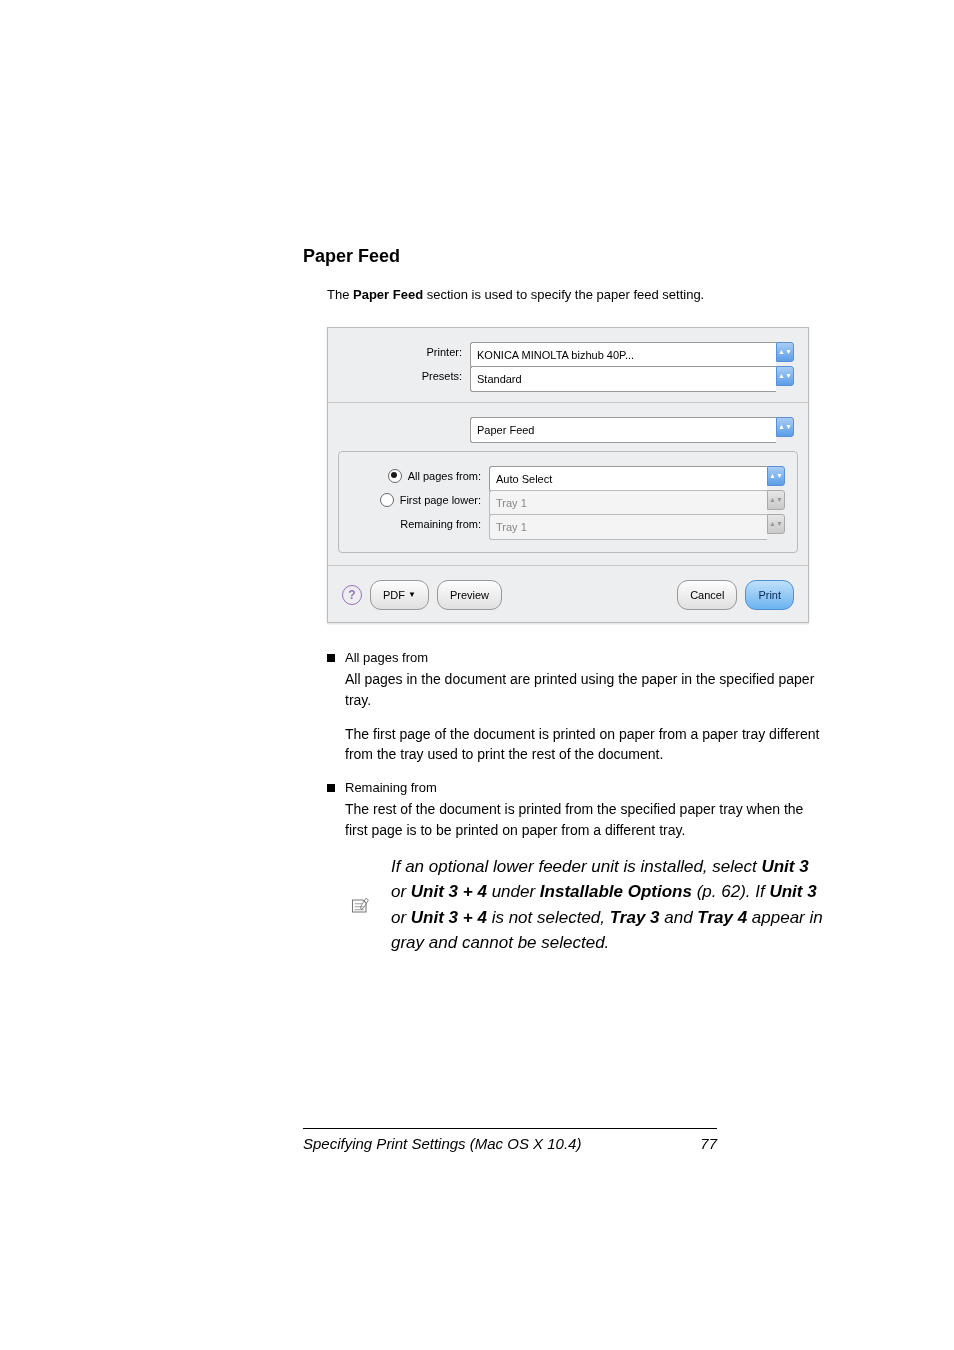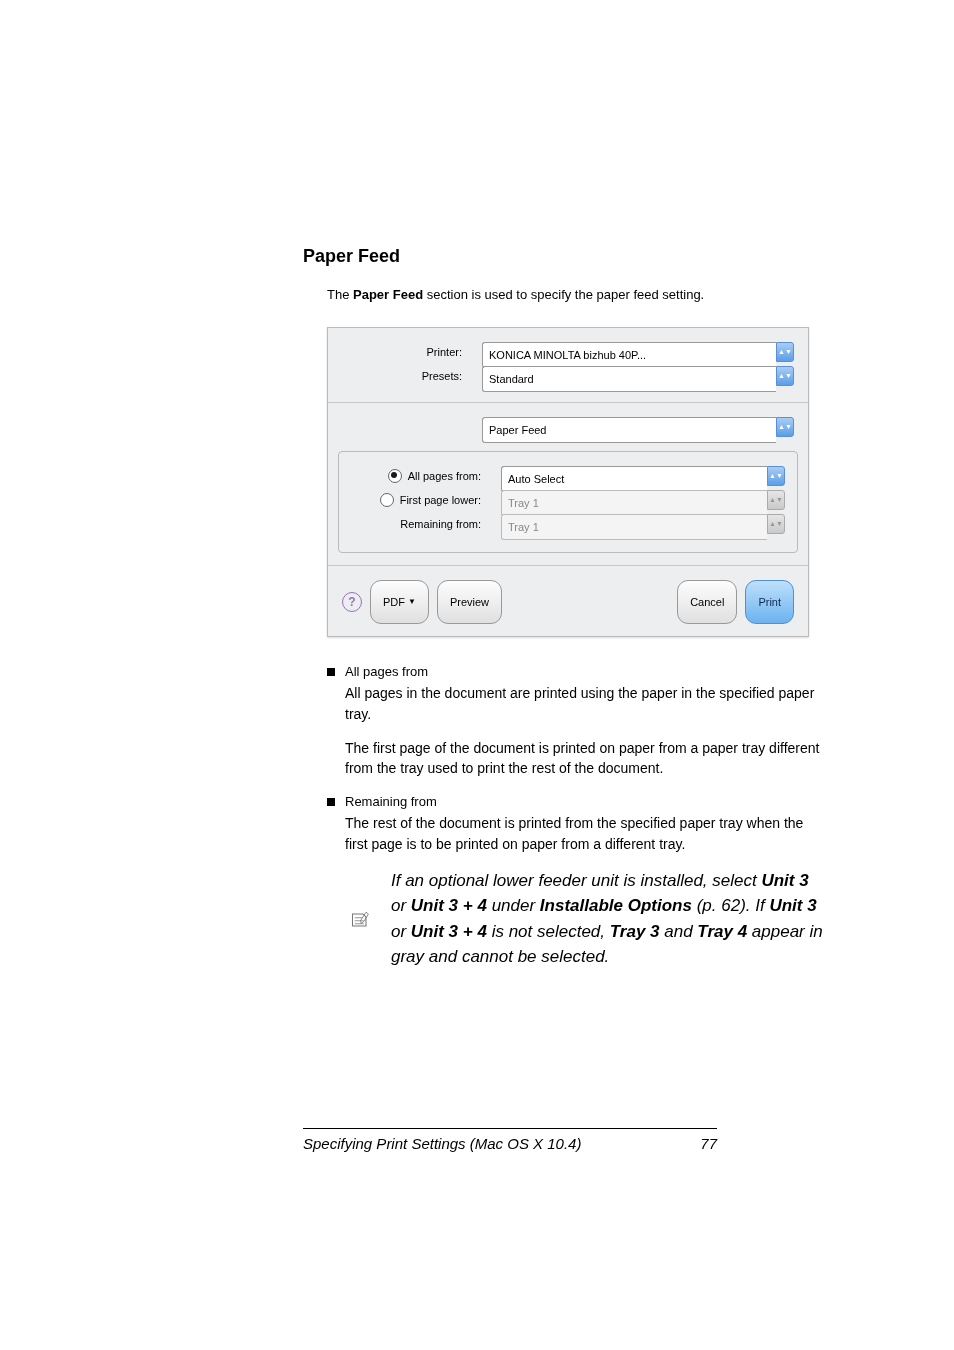--- a/index.html
+++ b/index.html
@@ -3,36 +3,36 @@
 <meta charset="utf-8">
 <style>
 body{margin:0;background:#fff;font-family:Arial,Helvetica,sans-serif;color:#000}
 .page{width:848px;height:1350px;position:relative;margin:16px auto}
 .content{position:absolute;left:250px;top:230px;width:520px}
 h2{font-size:18px;font-weight:bold;margin:0 0 18px 0}
 .intro{font-size:13px;margin:0 0 22px 24px;line-height:1.5}
 .dialog{margin-left:24px;width:480px;border:1px solid #bbb;background:#eceeef;font-family:"Lucida Grande","Helvetica Neue",Arial,sans-serif;font-size:11px;color:#000;box-shadow:0 1px 2px rgba(0,0,0,.15)}
 .dlg-top{padding:10px 14px 6px}
 .row{display:flex;align-items:center;margin:4px 0}
-.row-label{width:120px;text-align:right;padding-right:20px;color:#000}
+.row-label{width:120px;text-align:right;padding-right:8px;color:#000}
 .combo{flex:1;display:flex;align-items:stretch;height:20px}
 .combo-body{flex:1;background:#fff;border:1px solid #999;border-right:none;border-radius:3px 0 0 3px;padding:12px 6px;display:flex;align-items:center;overflow:hidden;white-space:nowrap}
 .combo-cap{width:16px;border:1px solid #5a8ed6;border-radius:0 3px 3px 0;background:linear-gradient(#a9cdf5,#5a9ee8);display:flex;flex-direction:column;align-items:center;justify-content:center;color:#fff;font-size:7px;line-height:5px}
 .combo.disabled .combo-body{background:#f4f4f4;color:#888;border-color:#bbb}
 .combo.disabled .combo-cap{background:linear-gradient(#e6e6e6,#c9c9c9);border-color:#aaa;color:#999}
 .dlg-sep{border:none;border-top:1px solid #c7c7c7;margin:6px 0}
 .pane-sel{padding:4px 14px 6px}
 .pane-sel .row-label{width:120px}
 .pane{margin:4px 10px 12px;border:1px solid #bbb;border-radius:4px;padding:10px 12px 14px;background:#eceeef}
 .pane .row-label{width:130px;display:flex;align-items:center;justify-content:flex-end;gap:6px}
 .radio{width:12px;height:12px;border:1px solid #666;border-radius:50%;display:inline-block;position:relative;background:#fff;flex:0 0 auto}
 .radio.on::after{content:"";position:absolute;left:2px;top:2px;width:6px;height:6px;border-radius:50%;background:#1a1a1a}
 .dlg-bottom{display:flex;align-items:center;gap:8px;padding:8px 14px 12px}
 .help{width:18px;height:18px;border:1.5px solid #9a6fbf;color:#9a6fbf;border-radius:50%;display:flex;align-items:center;justify-content:center;font-weight:bold;font-size:12px}
-.pill{height:20px;padding:11px 12px;border:1px solid #999;border-radius:11px;background:linear-gradient(#fdfdfd,#e0e0e0);display:flex;align-items:center;font-size:11px}
+.pill{height:20px;padding:4px 12px;border:1px solid #999;border-radius:11px;background:linear-gradient(#fdfdfd,#e0e0e0);display:flex;align-items:center;font-size:11px}
 .pill .tri{margin-left:3px;font-size:8px}
 .pill.primary{background:linear-gradient(#bfe0fb,#6bb3f0);border-color:#4f8fd3;color:#0b2a55}
 .spacer{flex:1}
 .bullets{margin:26px 0 0 24px}
 .bi{margin:0 0 14px 0}
 .bi-head{display:flex;align-items:flex-start;gap:10px;font-size:13px;line-height:1.45}
 .sq{width:8px;height:8px;background:#000;margin-top:5px;flex:0 0 auto}
 .bi-body{font-size:14px;line-height:1.45;margin:2px 0 0 18px}
 .note{display:flex;gap:10px;margin:8px 0 0 24px}
 .note-ico{width:24px;flex:0 0 auto;margin-top:2px}

